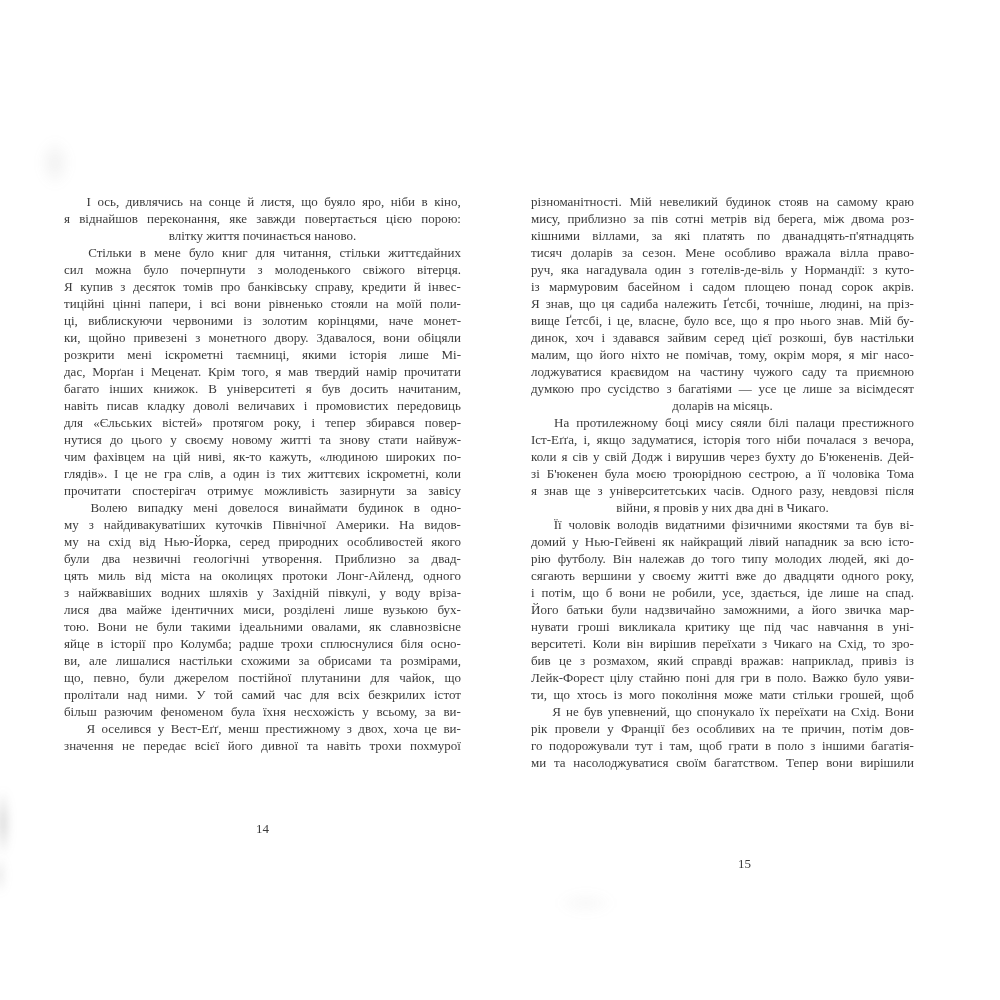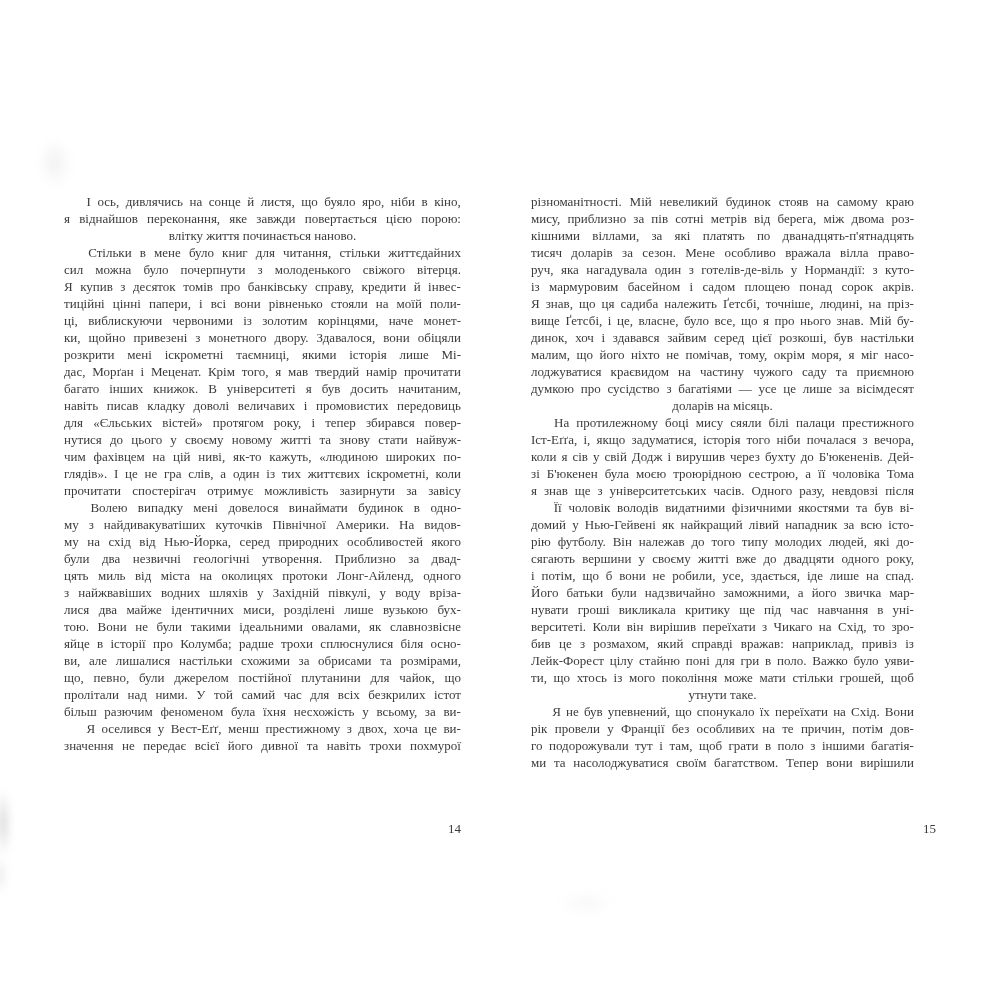--- a/index.html
+++ b/index.html
@@ -43,25 +43,25 @@
     width: 16px;
     flex: 0 0 16px;
   }
 
   .page-number {
     position: absolute;
     top: 820px;
     height: 17px;
     line-height: 17px;
     font-size: 13px;
-    text-align: right;
+    text-align: center;
     color: var(--ink, #3b3b3b);
   }
   .page-number.left  { left: 64px;  width: 397px; }
-  .page-number.right { left: 553px; width: 383px; }
+  .page-number.right { left: 553px; width: 383px; margin-top: 35px; }
 
   
   .smudge {
     position: absolute;
     pointer-events: none;
     filter: blur(4px);
   }
   .smudge.s1 { left: -4px; top: 788px; width: 14px; height: 70px;
     background: radial-gradient(closest-side, rgba(90,90,90,.28), rgba(90,90,90,0)); }
   .smudge.s2 { left: 38px; top: 138px; width: 34px; height: 50px;
@@ -650,20 +650,21 @@
         <span>знав</span>
         <span>ще</span>
         <span>з</span>
         <span>університетських</span>
         <span>часів.</span>
         <span>Одного</span>
         <span>разу,</span>
         <span>невдовзі</span>
         <span>після</span>
       </div>
+      <div class="line last">війни, я провів у них два дні в Чикаго.</div>
       <div class="line indent">
         <span>Її</span>
         <span>чоловік</span>
         <span>володів</span>
         <span>видатними</span>
         <span>фізичними</span>
         <span>якостями</span>
         <span>та</span>
         <span>був</span>
         <span>ві-</span>
@@ -787,21 +788,20 @@
         <span>хтось</span>
         <span>із</span>
         <span>мого</span>
         <span>покоління</span>
         <span>може</span>
         <span>мати</span>
         <span>стільки</span>
         <span>грошей,</span>
         <span>щоб</span>
       </div>
-      <div class="line last">утнути таке.</div>
       <div class="line indent">
         <span>Я</span>
         <span>не</span>
         <span>був</span>
         <span>упевнений,</span>
         <span>що</span>
         <span>спонукало</span>
         <span>їх</span>
         <span>переїхати</span>
         <span>на</span>

